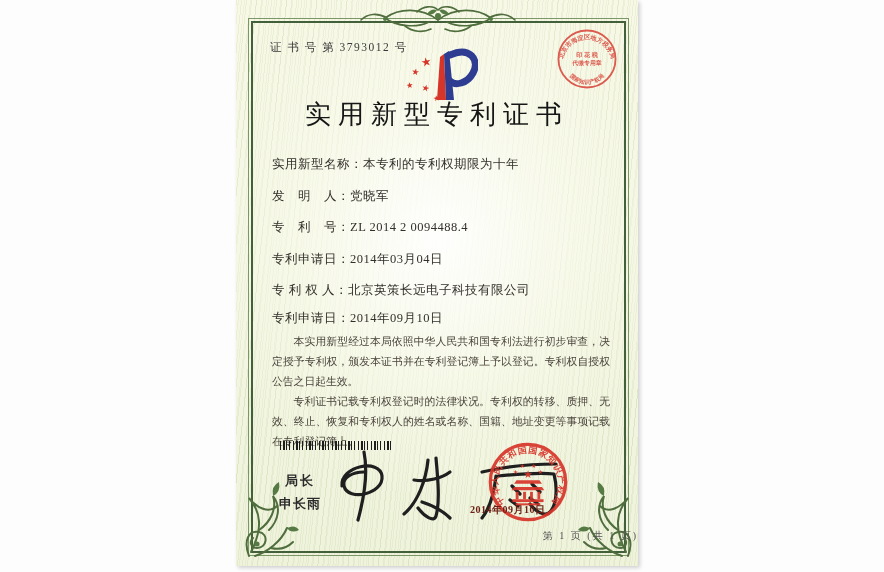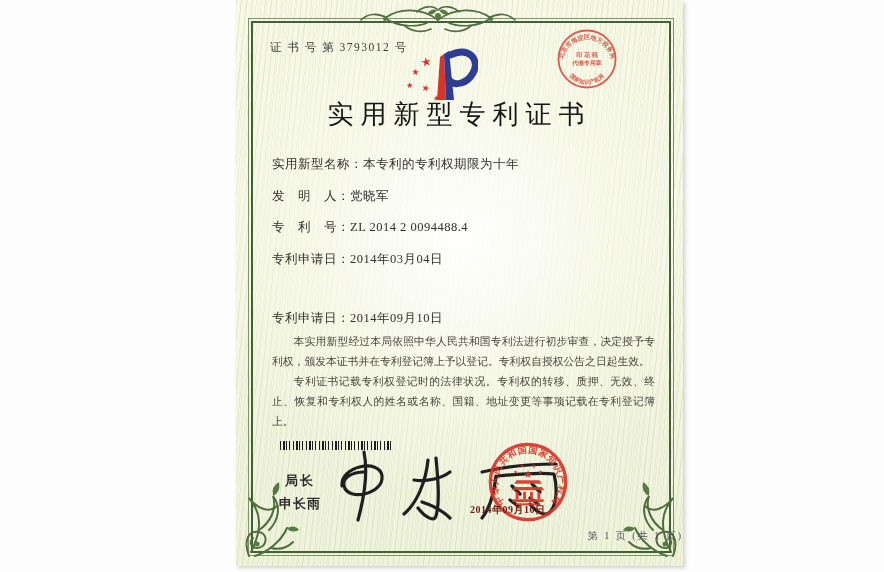--- a/index.html
+++ b/index.html
@@ -1,21 +1,21 @@
 <!DOCTYPE html>
 <html><head>
 <meta charset="utf-8">
 <style>
   html,body{margin:0;padding:0;}
   body{font-family:"Liberation Serif", serif; background:#ffffff;}
   #screen{position:relative;width:884px;height:572px;background:#fdfdfd;overflow:hidden;}
 
   
   .paper{
-    position:absolute;left:236px;top:0;width:447px;height:566px;
+    position:absolute;left:236px;top:0;width:402px;height:566px;
     background:
       radial-gradient(ellipse 62% 46% at 50% 42%, rgba(255,255,255,.95) 0%, rgba(250,251,238,.6) 55%, rgba(234,240,211,.0) 100%),
       repeating-linear-gradient(96deg, rgba(142,170,92,.12) 0 1px, rgba(0,0,0,0) 1px 5px),
       repeating-linear-gradient(-84deg, rgba(142,170,92,.09) 0 1px, rgba(0,0,0,0) 1px 6px),
       linear-gradient(#f7f8e6,#eff3dc);
     box-shadow:2px 2px 4px rgba(0,0,0,.18);
   }
 
   
   .frame-outer{position:absolute;left:12px;right:9px;top:18px;bottom:10px;border:1px solid #7b9768;}
@@ -151,20 +151,21 @@
       <text x="50" y="60" font-size="9.5" fill="#d9453a" font-weight="bold" text-anchor="middle">代缴专用章</text>
       <text font-size="9" fill="#d9453a" font-weight="bold">
         <textPath href="#taxBottom" startOffset="50%" text-anchor="middle">国家知识产权局</textPath>
       </text>
     </svg>
 
     <div class="field f1"><span>实用新型名称：</span><span>本专利的专利权期限为十年</span></div>
     <div class="field f2"><span>发　明　人：</span><span>党晓军</span></div>
     <div class="field f3"><span>专　利　号：</span><span>ZL 2014 2 0094488.4</span></div>
     <div class="field f4"><span>专利申请日：</span><span>2014年03月04日</span></div>
+    <div class="field f5"><span>专 利 权 人：</span><span>北京英策长远电子科技有限公司</span></div>
     <div class="field f6"><span>专利申请日：</span><span>2014年09月10日</span></div>
 
     <div class="paras">
       <p>本实用新型经过本局依照中华人民共和国专利法进行初步审查，决定授予专利权，颁发本证书并在专利登记簿上予以登记。专利权自授权公告之日起生效。</p>
       <p>专利证书记载专利权登记时的法律状况。专利权的转移、质押、无效、终止、恢复和专利权人的姓名或名称、国籍、地址变更等事项记载在专利登记簿上。</p>
     </div>
 
     <div class="barcode"></div>
 
     <div class="sig-title">局长</div>

